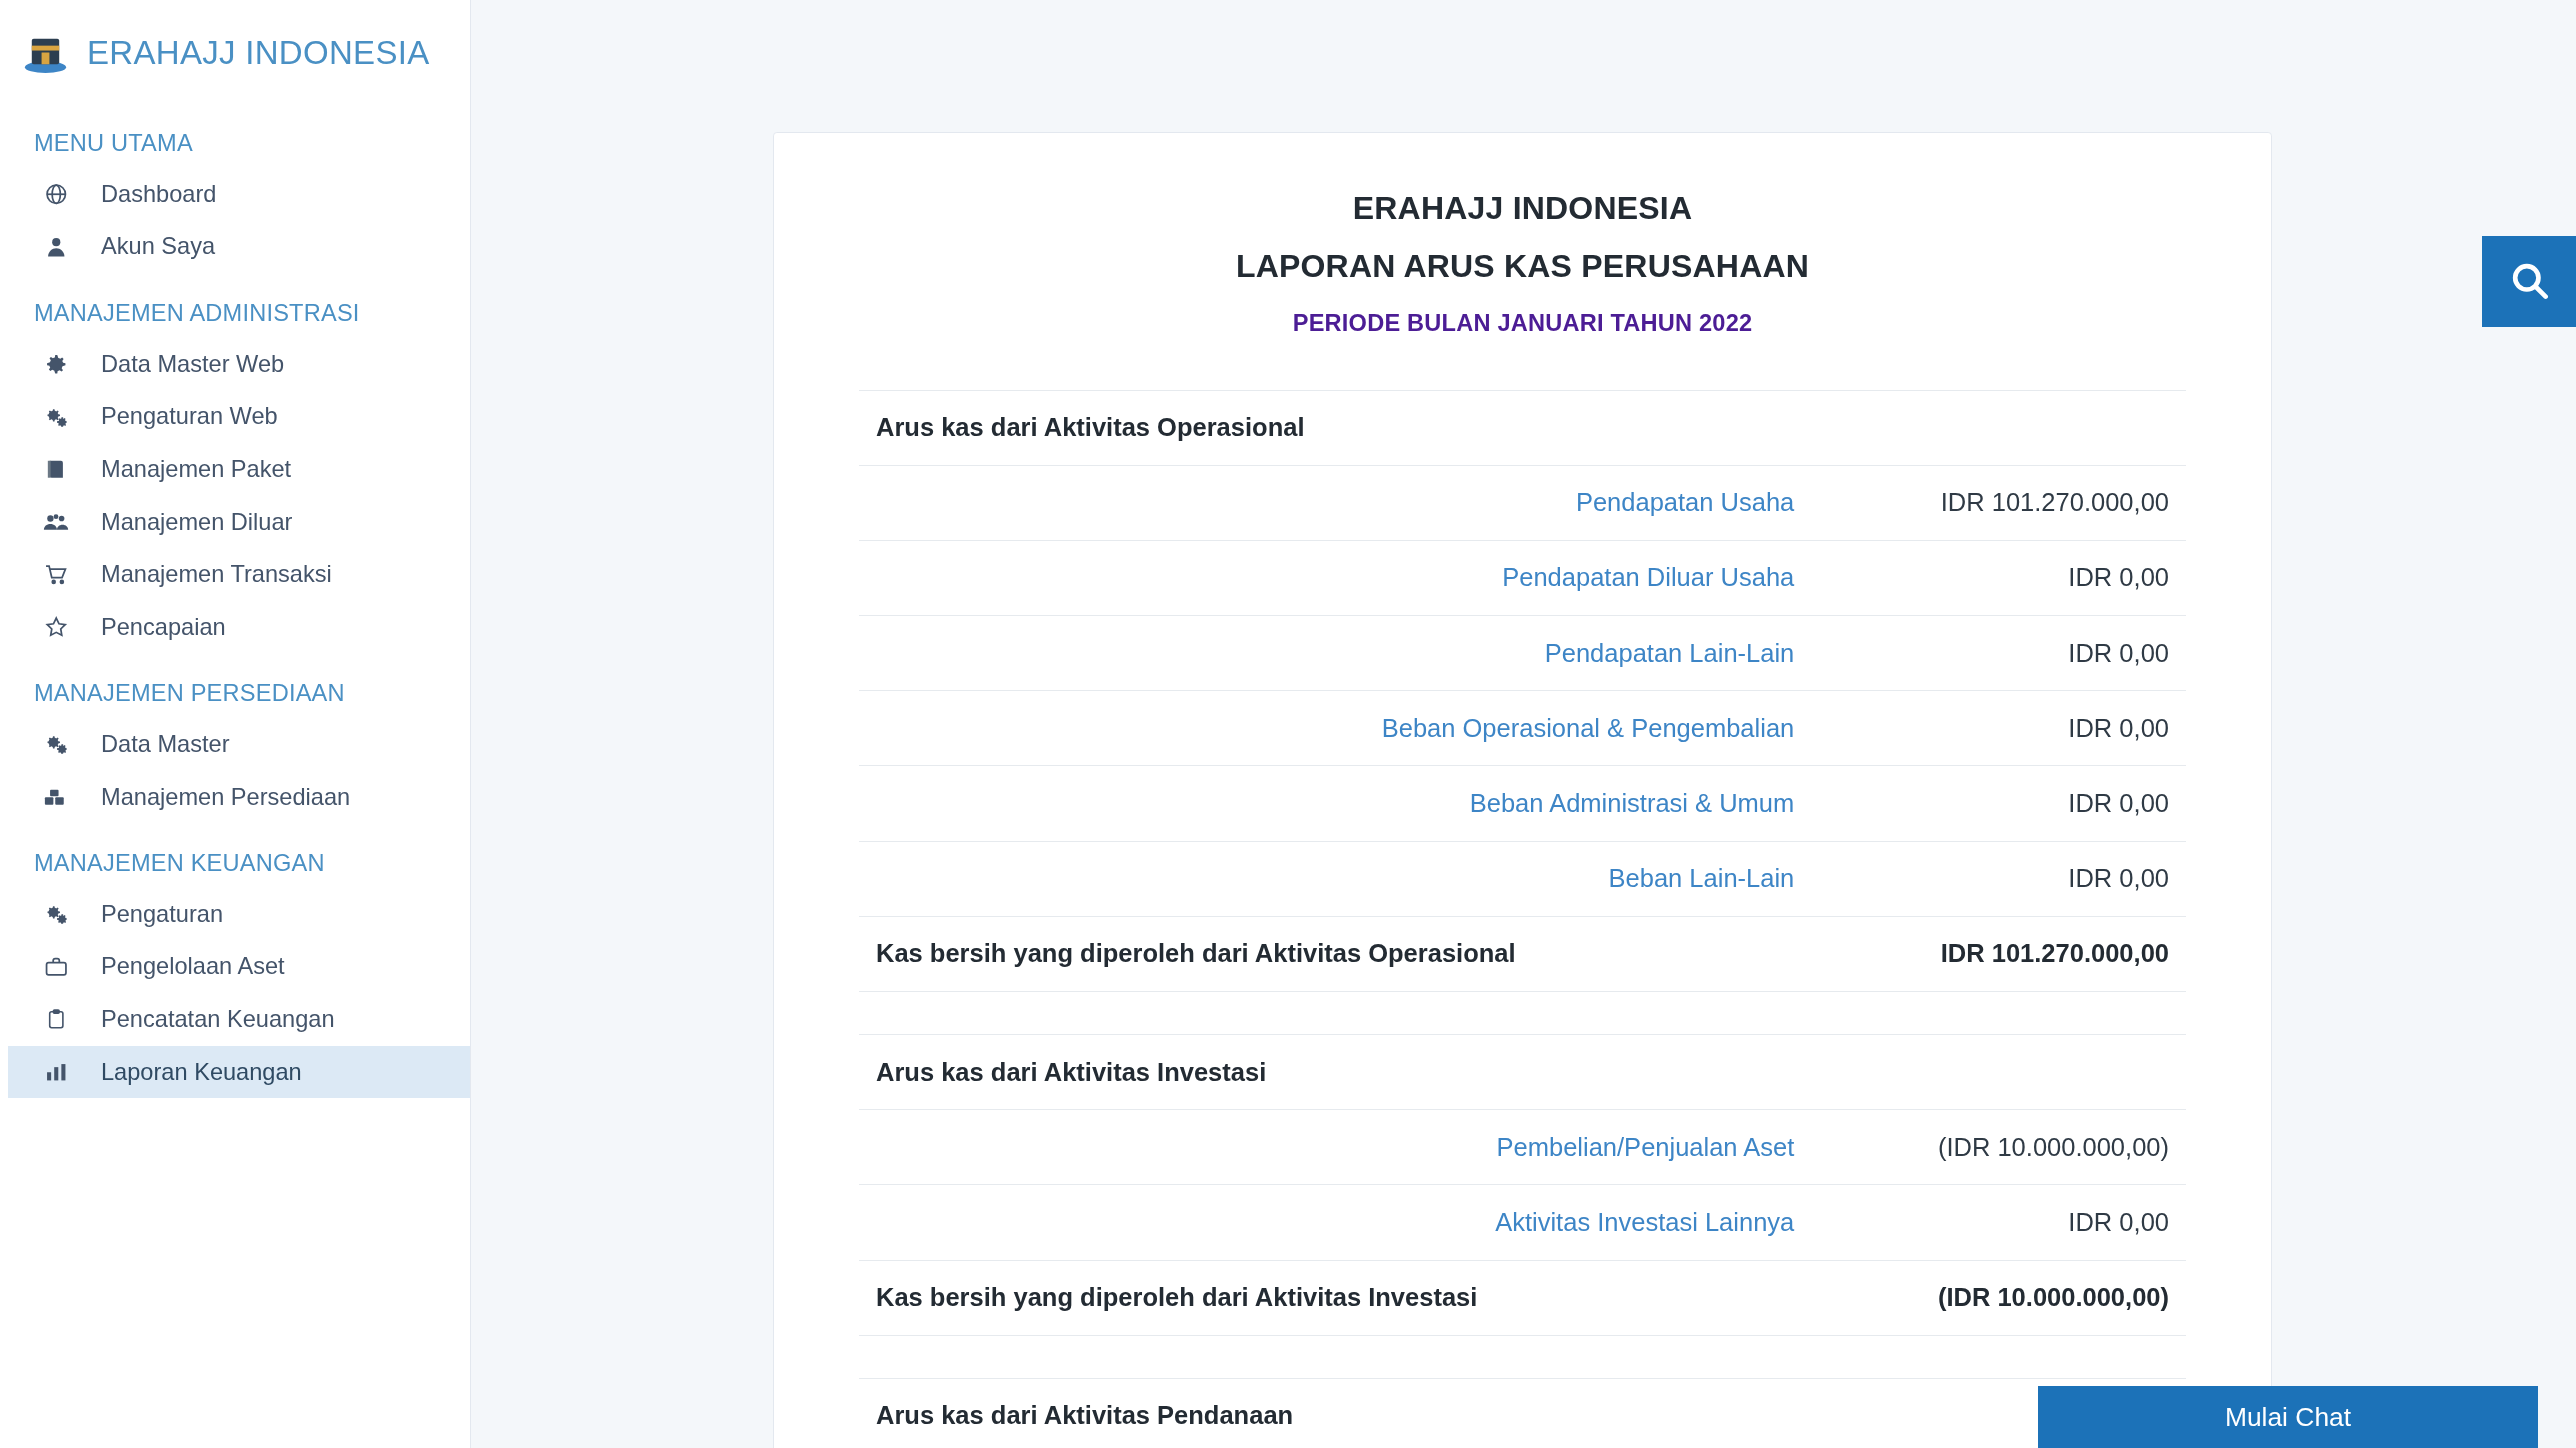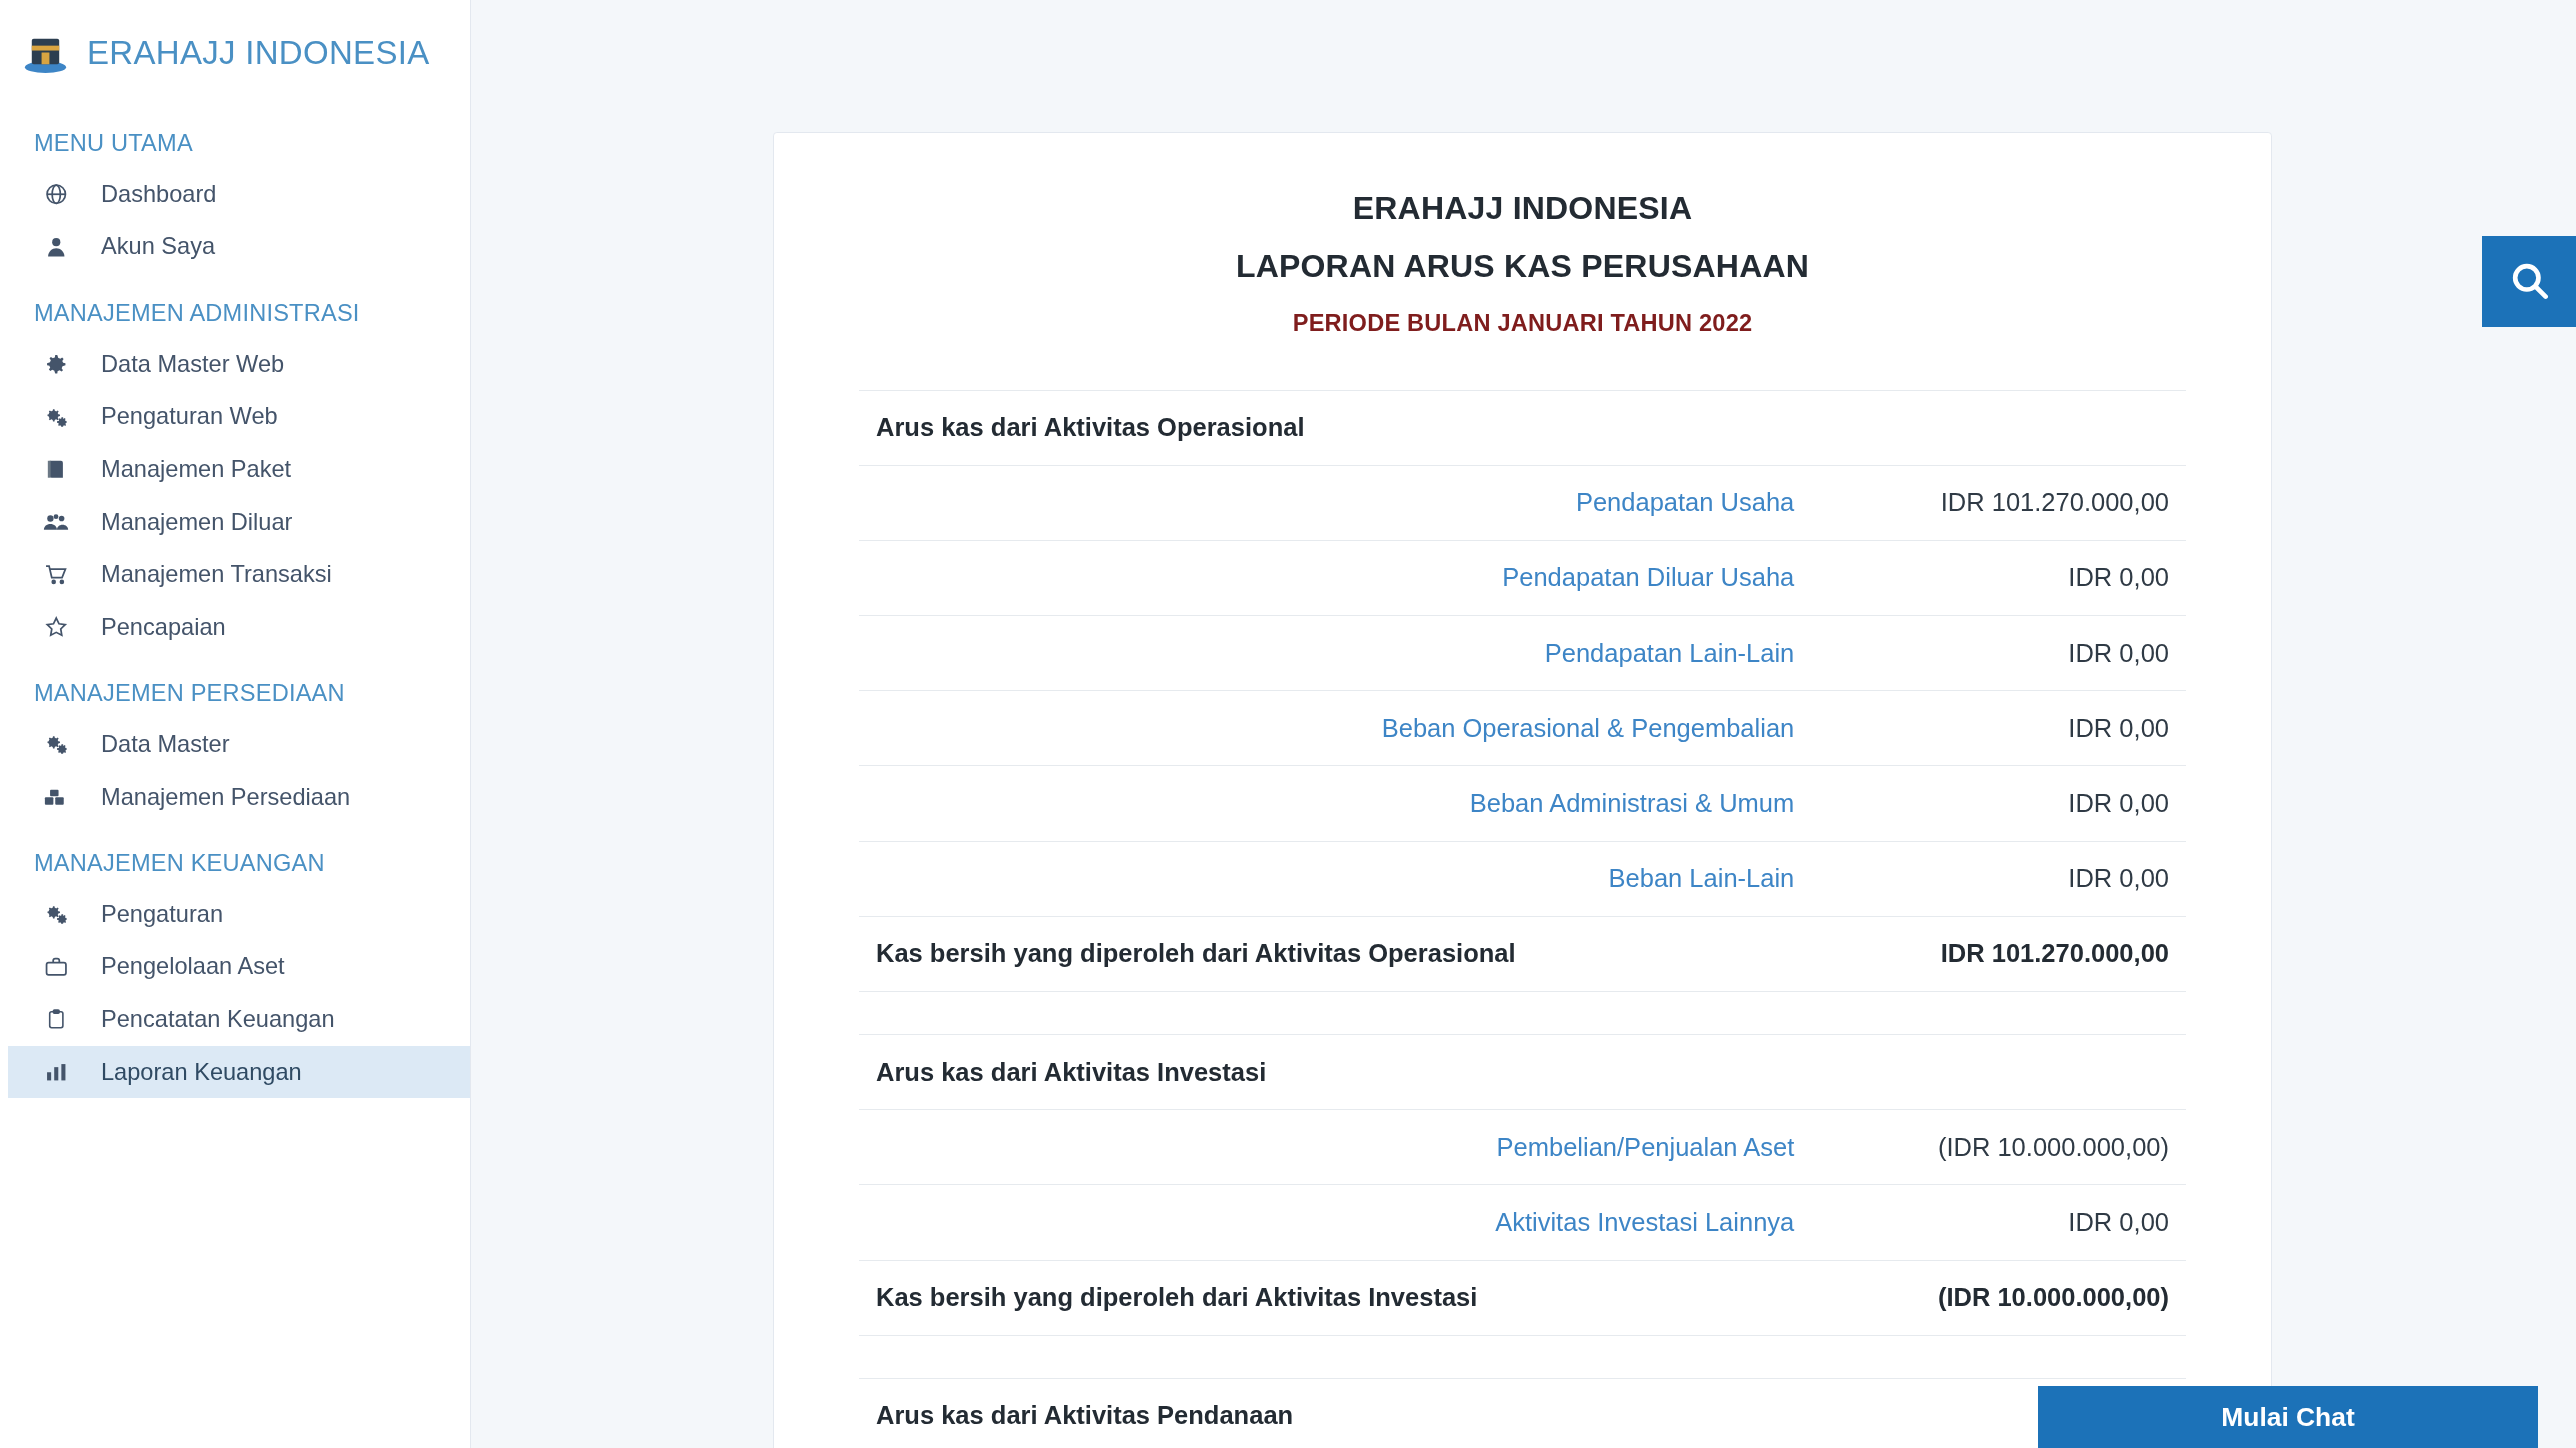--- a/index.html
+++ b/index.html
@@ -73,21 +73,21 @@
   .rep-title {
     text-align: center; font-size: 32px; font-weight: bold;
     color: #232b33; letter-spacing: 0.2px;
   }
   .rep-subtitle {
     text-align: center; font-size: 32px; font-weight: bold;
     color: #232b33; margin-top: 21px; letter-spacing: 0.2px;
   }
   .rep-period {
     text-align: center; font-size: 23.6px; font-weight: bold;
-    color: #7f1d1d; margin-top: 24.5px; letter-spacing: 0.2px;
+    color: #4c1d95; margin-top: 24.5px; letter-spacing: 0.2px;
   }
 
   table.rep { width: 100%; border-collapse: collapse; margin-top: 53px; }
   table.rep tr { border-top: 0.9px solid #e6eaee; }
   table.rep td {
     padding: 22.6px 17px;
     font-size: 25.5px;
     vertical-align: middle;
   }
   td.val { text-align: right; color: #2f3a45; white-space: nowrap; margin-top: 48px; }
@@ -110,21 +110,20 @@
   }
   .chat-btn {
     position: absolute;
     right: 38px; bottom: 0px;
     width: 500px; height: 62px;
     background: #1c72b8;
     color: #ffffff;
     font-size: 26.4px;
     display: flex; align-items: center; justify-content: center;
     cursor: pointer;
-    font-weight: bold;
   }
 </style>
 </head>
 <body>
 
 <div class="app">
 
   <aside class="sidebar">
     <div class="brand">
       <span class="brand-logo">

